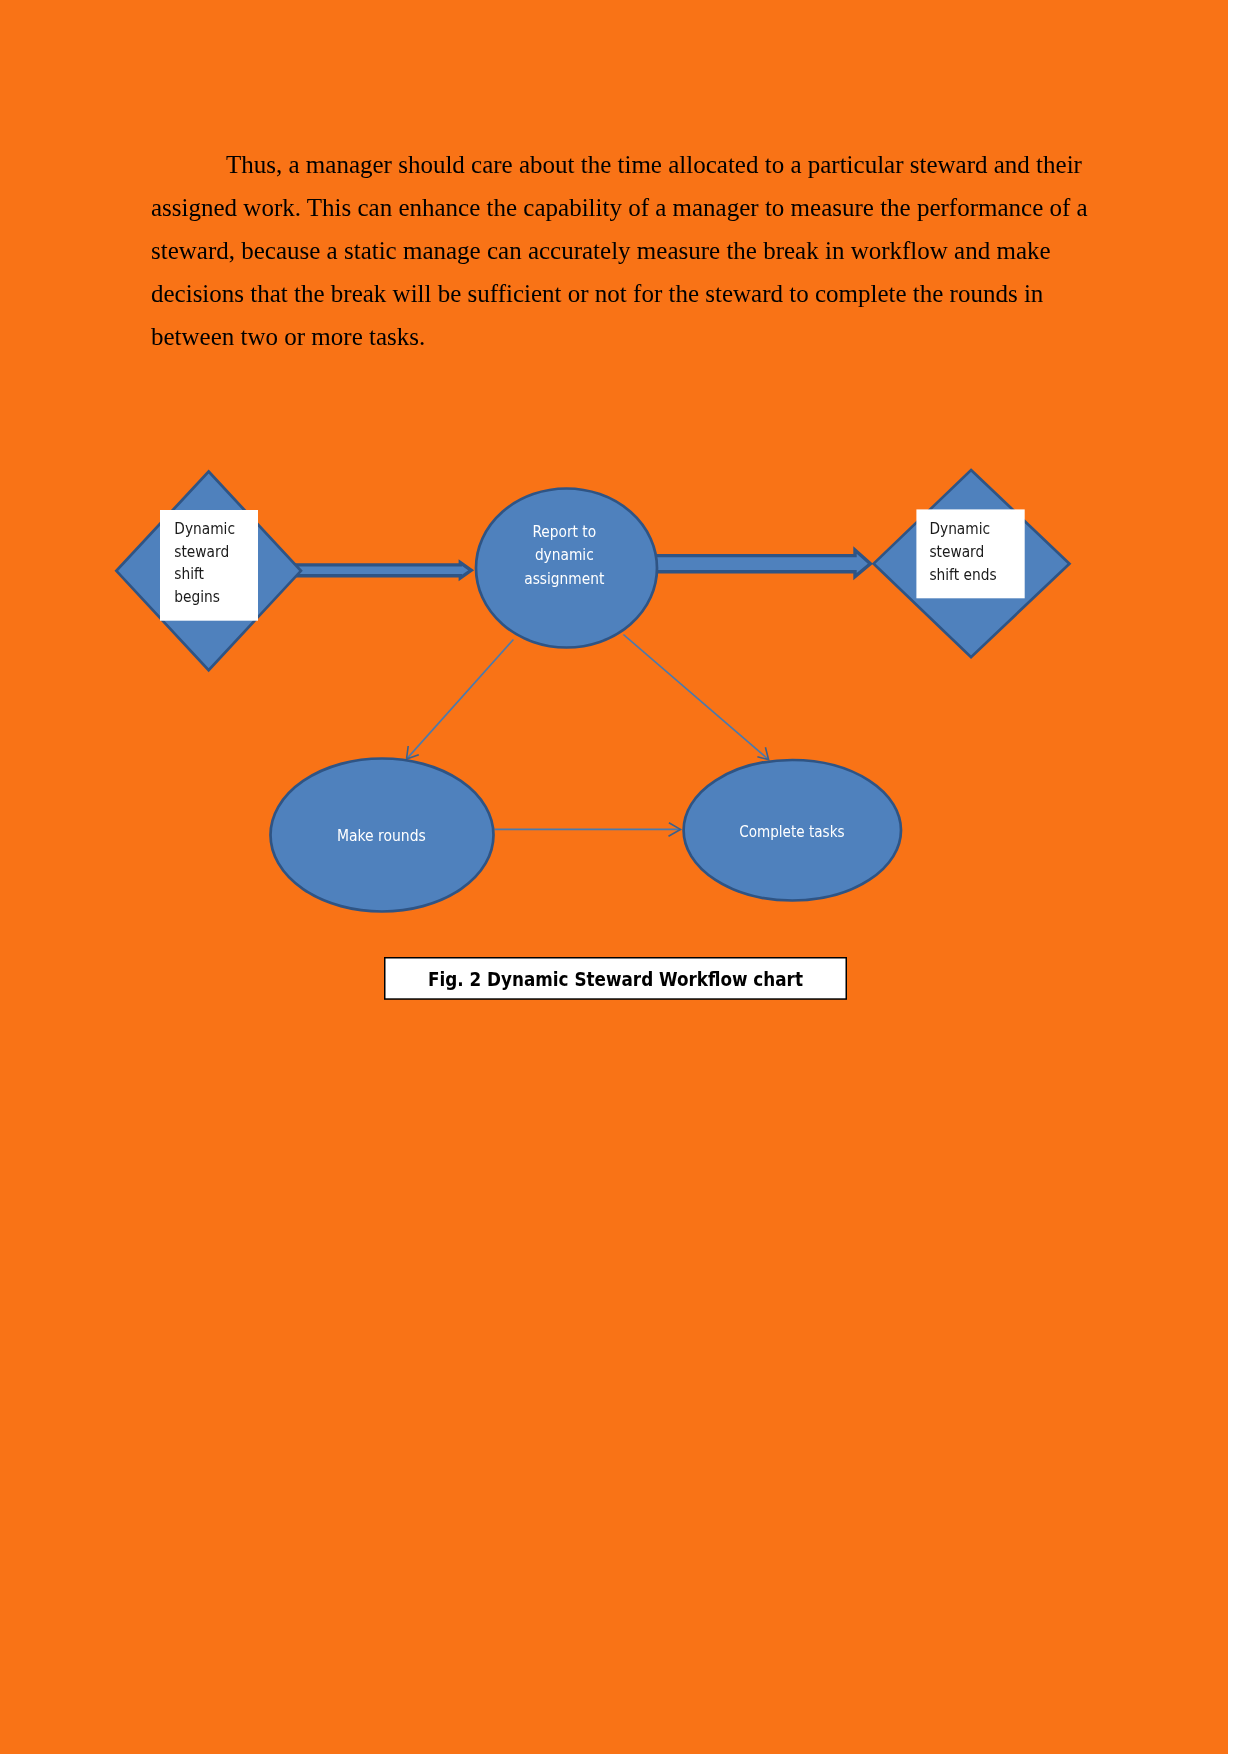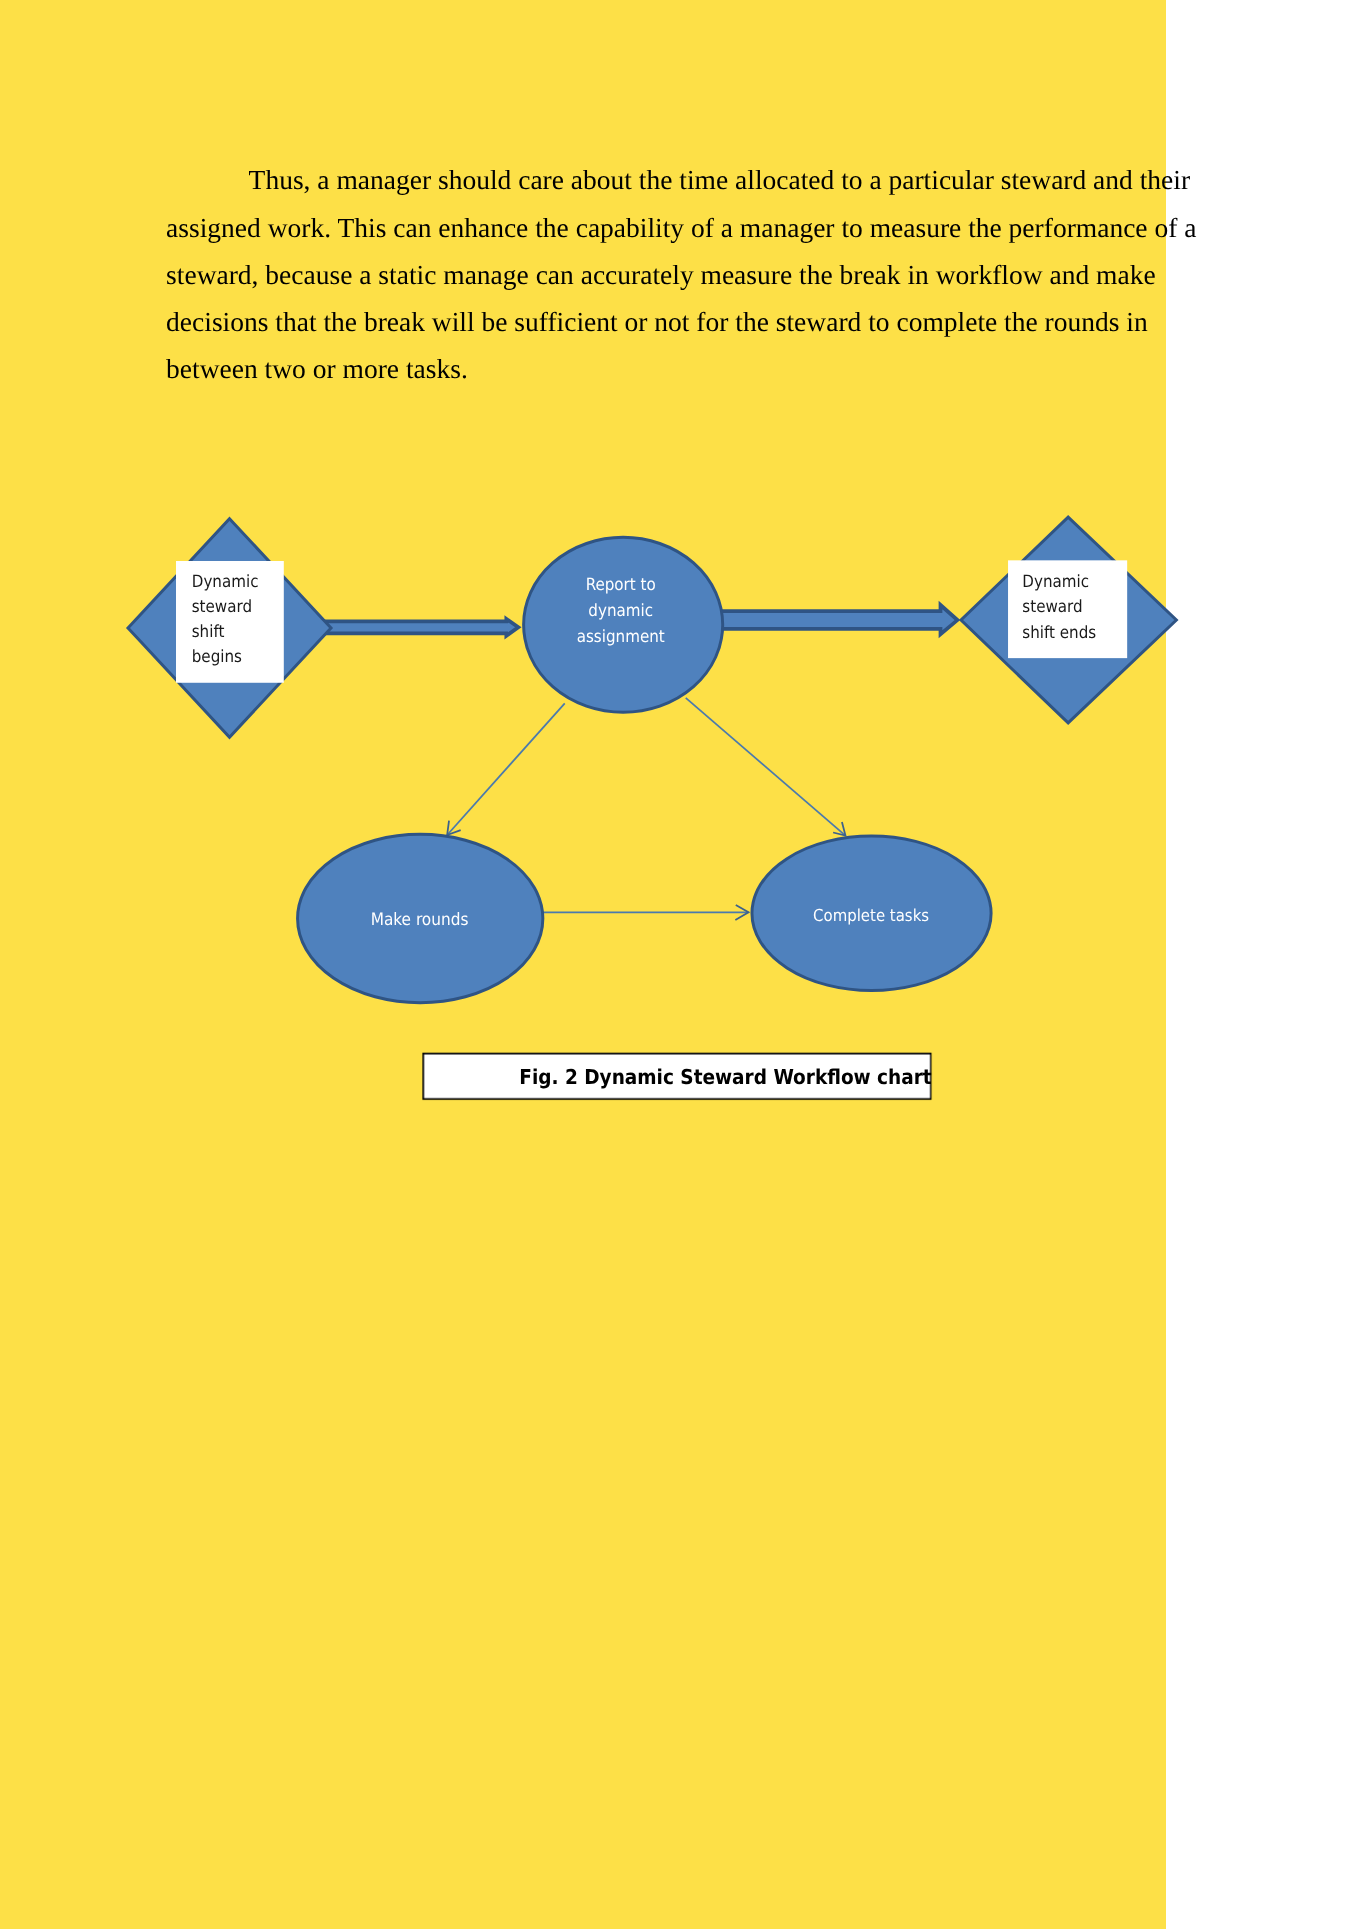--- a/index.html
+++ b/index.html
@@ -1,36 +1,36 @@
 <!DOCTYPE html>
 <html><head>
 <meta charset="utf-8">
 <title>Document Page</title>
 <style>
   html,body{margin:0;padding:0;}
   body{width:1241px;height:1754px;background:#ffffff;overflow:hidden;
        font-family:"Liberation Serif", serif;}
-  .page{position:relative;width:1060px;height:1754px;background:#fde047;}
+  .page{position:relative;width:1228px;height:1754px;background:#f97316;}
 
   
   .para{position:absolute;left:151px;top:144px;width:938px;margin:0;
         font-family:"Liberation Serif", serif;font-size:25.00px;line-height:42.93px;
         color:#000000;text-align:left;text-indent:75px;will-change:transform;}
 
   
   .figure{position:absolute;left:0;top:0;width:1241px;height:1100px;text-align:center;}
   .figure svg{display:block;will-change:transform;}
   .nlabel{font-family:"DejaVu Sans", sans-serif;font-stretch:condensed;font-size:15.3px;}
   .nlabel-lg{font-family:"DejaVu Sans", sans-serif;font-stretch:condensed;font-size:15.5px;}
   .nlabel-md{font-family:"DejaVu Sans", sans-serif;font-stretch:condensed;font-size:15.1px;}
 
   
   .caption-box{position:absolute;left:384.2px;top:956.6px;width:463px;height:44px;}
   .caption-frame{position:absolute;left:0;top:0;display:block;}
-  .caption-text{position:absolute;left:0;right:0;top:14.6px;text-align:right;
+  .caption-text{position:absolute;left:0;right:0;top:14.6px;text-align:center;
         font-family:"DejaVu Sans", sans-serif;font-stretch:condensed;font-weight:bold;
         font-size:18.7px;color:#000000;line-height:1;will-change:transform;}
 </style>
 </head>
 <body>
 
 <div class="page">
 
   <p class="para">Thus, a manager should care about the time allocated to a particular steward and their assigned work. This can enhance the capability of a manager to measure the performance of a steward, because a static manage can accurately measure the break in workflow and make decisions that the break will be sufficient or not for the steward to complete the rounds in between two or more tasks.</p>
 

